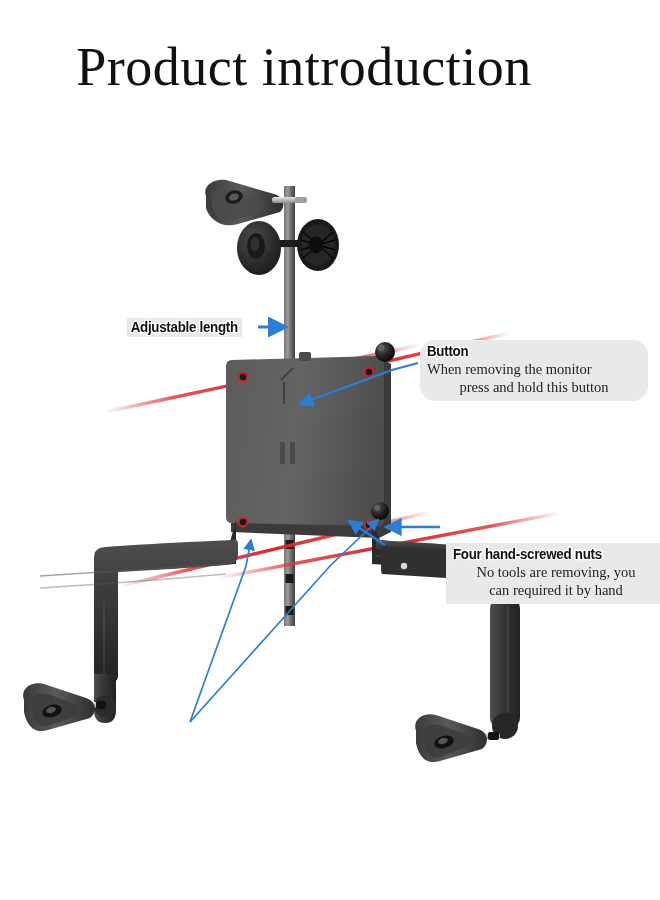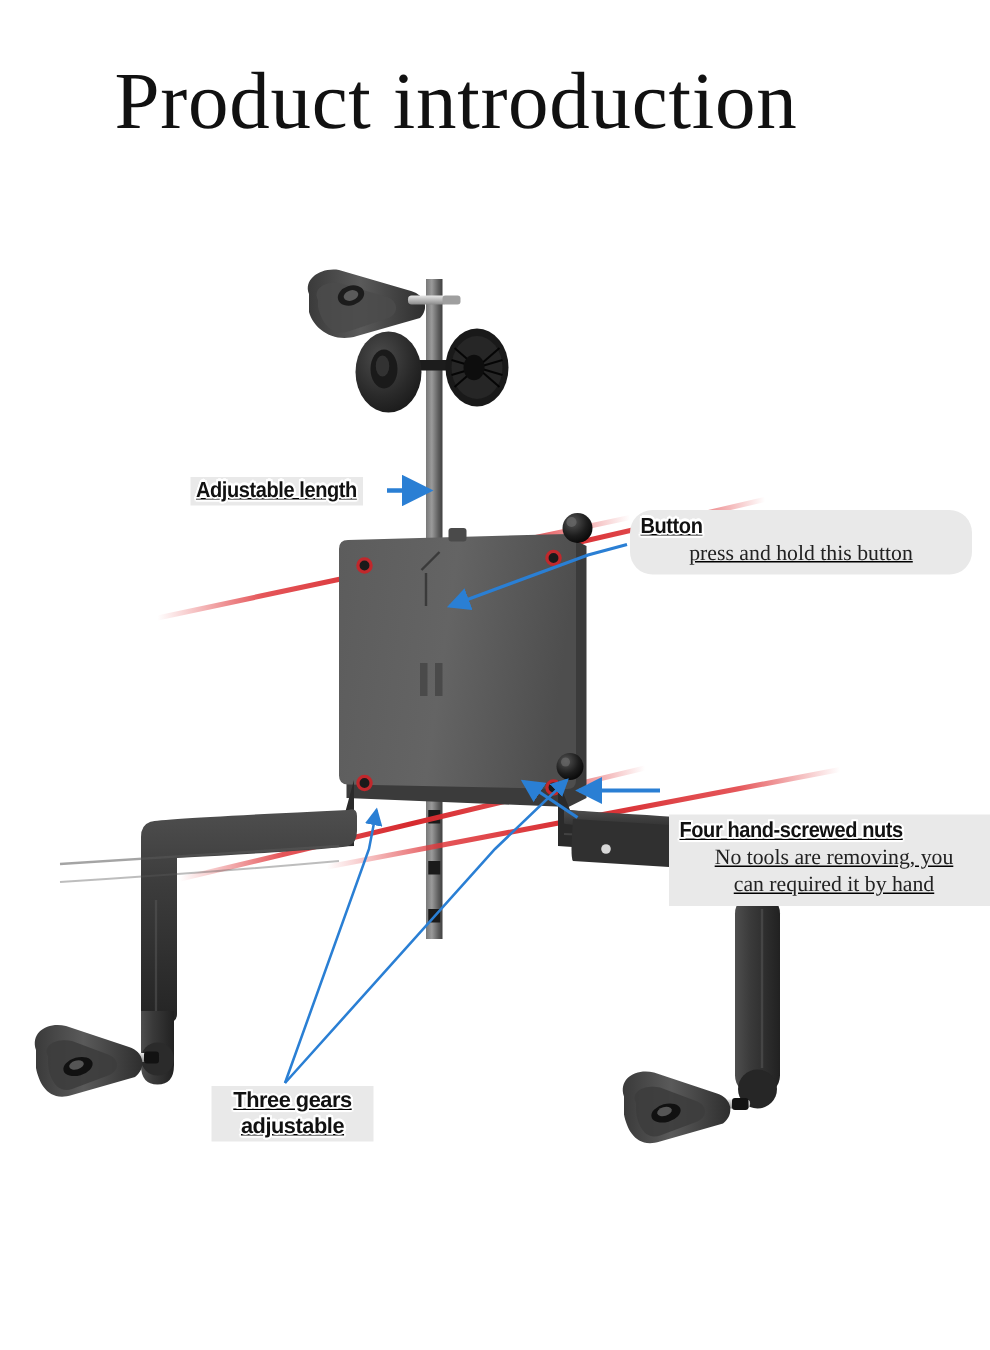--- a/index.html
+++ b/index.html
@@ -12,21 +12,21 @@
     position:absolute; left:0; top:38px; width:608px;
     text-align:center; color:#111;
     font-family:"Liberation Serif",serif;
     font-size:54px; font-weight:400; letter-spacing:.5px; line-height:1.1;
   }
 
   
   #art{position:absolute;left:0;top:0;width:660px;height:900px;}
 
   
-  .callout{position:absolute;text-decoration:underline;}
+  .callout{position:absolute;}
   .cbox{background:#e9e9e9;padding:3px 7px 5px 7px;}
   .chead{
     font-family:"Liberation Sans",sans-serif;
     font-weight:bold;font-size:14.5px;color:#111;
     letter-spacing:-0.3px; line-height:1.15;
     transform:scaleX(.92);transform-origin:left center;
     -webkit-text-stroke:2.4px #ffffff;
     paint-order:stroke fill;
     text-shadow:
       -1px -1px 0 #fff, 1px -1px 0 #fff, -1px 1px 0 #fff, 1px 1px 0 #fff,
@@ -237,27 +237,24 @@
       <path d="M190 722 L330 566 L378 520" stroke-width="1.7" marker-end="url(#arrHead)"></path>
     </g>
   </svg>
 
   <div class="callout" style="left:127px;top:318px;">
     <div class="chead plate" style="padding:1px 4px;">Adjustable length</div>
   </div>
 
   <div class="callout cbox" style="left:420px;top:340px;width:214px;border-radius:15px;">
     <div class="chead">Button</div>
+    <div class="cbody">When removing the monitor</div>
     <div class="cbody t-center">press and hold this button</div>
   </div>
 
   <div class="callout cbox" style="left:446px;top:543px;width:206px;">
     <div class="chead">Four hand-screwed nuts</div>
     <div class="cbody t-center">No tools are removing, you</div>
     <div class="cbody t-center">can required it by hand</div>
   </div>
 
-  <div class="callout plate" style="left:141px;top:724px;width:98px;padding:2px 5px;">
-    <div class="chead t-center" style="transform:none;">Three gears</div>
-    <div class="chead t-center" style="transform:none;">adjustable</div>
-  </div>
 
 </div>
 
 </body></html>

